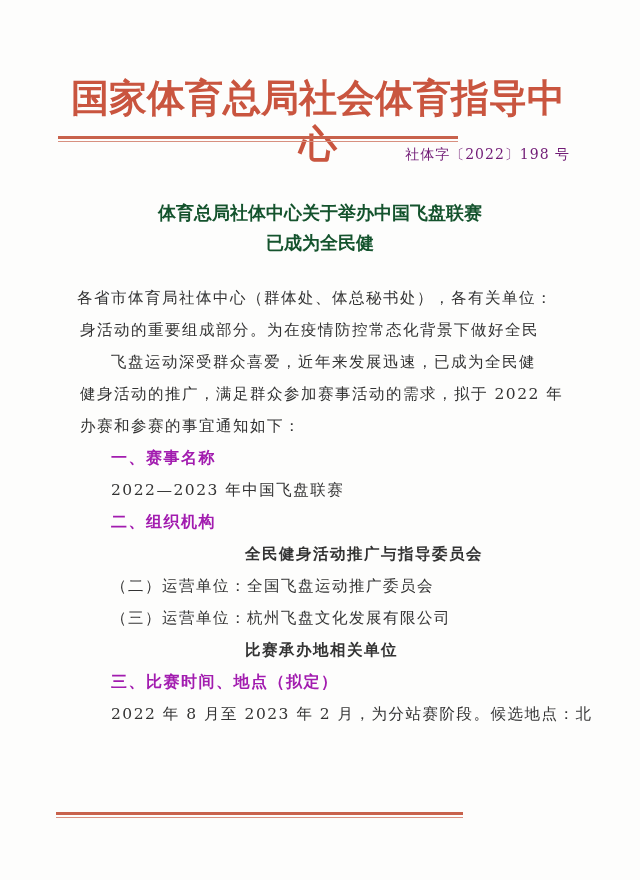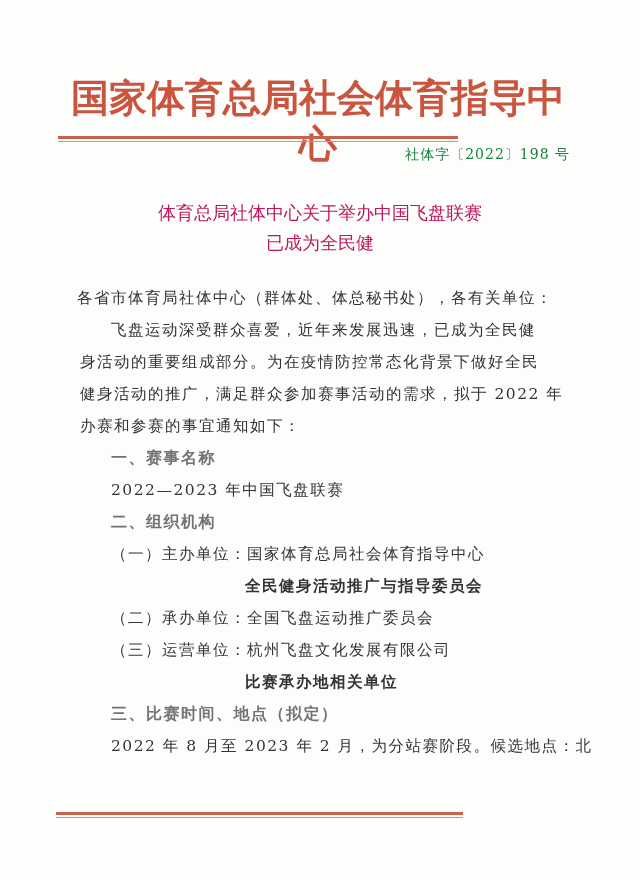--- a/index.html
+++ b/index.html
@@ -24,73 +24,70 @@
     border-top: 3px solid #c8624c;
   }
   .rule::after {
     content: ""; position: absolute; left: 0; right: 0; top: 2px; height: 0;
     border-top: 1px solid #d89080;
   }
   .rule.top { top: 136px; width: 400px; }
   .rule.bottom { top: 812px; left: 56px; width: 407px; }
   .docnum {
     position: absolute; right: 70px; top: 146px;
-    font-size: 14px; color: #15803d; letter-spacing: 1px;
+    font-size: 14px; color: #701a75; letter-spacing: 1px;
   }
   .title {
     position: absolute; left: 0; width: 640px; top: 198px;
-    text-align: center; font-weight: normal; font-size: 18px; line-height: 30px;
-    color: #be185d;
+    text-align: center; font-weight: bold; font-size: 18px; line-height: 30px;
+    color: #14532d;
   }
   .body {
     position: absolute; left: 80px; width: 480px; top: 282px;
     font-size: 15.5px; line-height: 32px; letter-spacing: 1.5px;
     color: #333;
   }
   .line { white-space: nowrap; height: 32px; }
   .indent { padding-left: 31px; }
-  .h { font-family: "DejaVu Sans", "Liberation Sans", sans-serif; font-weight: bold; font-size: 16px; color: #737373; }
+  .h { font-family: "DejaVu Sans", "Liberation Sans", sans-serif; font-weight: bold; font-size: 16px; color: #a21caf; }
   .cont { padding-left: 165px; font-weight: bold; }
 </style>
 </head>
 <body>
 
 <div class="page">
 
   <div class="masthead">国家体育总局社会体育指导中心</div>
   <div class="rule top"></div>
   <div class="docnum">社体字〔2022〕198 号</div>
 
   <div class="title">
     <div>体育总局社体中心关于举办中国飞盘联赛</div>
     <div>已成为全民健</div>
   </div>
 
   <div class="body">
     <div class="line" style="margin-left:-3px">各省市体育局社体中心（群体处、体总秘书处），各有关单位：</div>
 
     <div>
+      <div class="line">身活动的重要组成部分。为在疫情防控常态化背景下做好全民</div>
       <div class="line indent">飞盘运动深受群众喜爱，近年来发展迅速，已成为全民健</div>
-      <div class="line">身活动的重要组成部分。为在疫情防控常态化背景下做好全民</div>
       <div class="line">健身活动的推广，满足群众参加赛事活动的需求，拟于 2022 年</div>
       <div class="line">办赛和参赛的事宜通知如下：</div>
     </div>
 
     <div class="line indent h">一、赛事名称</div>
     <div class="line indent">2022—2023 年中国飞盘联赛</div>
 
     <div class="line indent h">二、组织机构</div>
 
-    <div class="line indent">
-      <span>（一）主办单位：</span><span>国家体育总局社会体育指导中心</span>
-    </div>
     <div class="line cont">全民健身活动推广与指导委员会</div>
 
     <div class="line indent">
-      <span>（二）承办单位：</span><span>全国飞盘运动推广委员会</span>
+      <span>（二）运营单位：</span><span>全国飞盘运动推广委员会</span>
     </div>
     <div class="line indent">
       <span>（三）运营单位：</span><span>杭州飞盘文化发展有限公司</span>
     </div>
 
     <div class="line cont">比赛承办地相关单位</div>
 
     <div class="line indent h">三、比赛时间、地点（拟定）</div>
     <div class="line indent">2022 年 8 月至 2023 年 2 月，为分站赛阶段。候选地点：北</div>
   </div>

